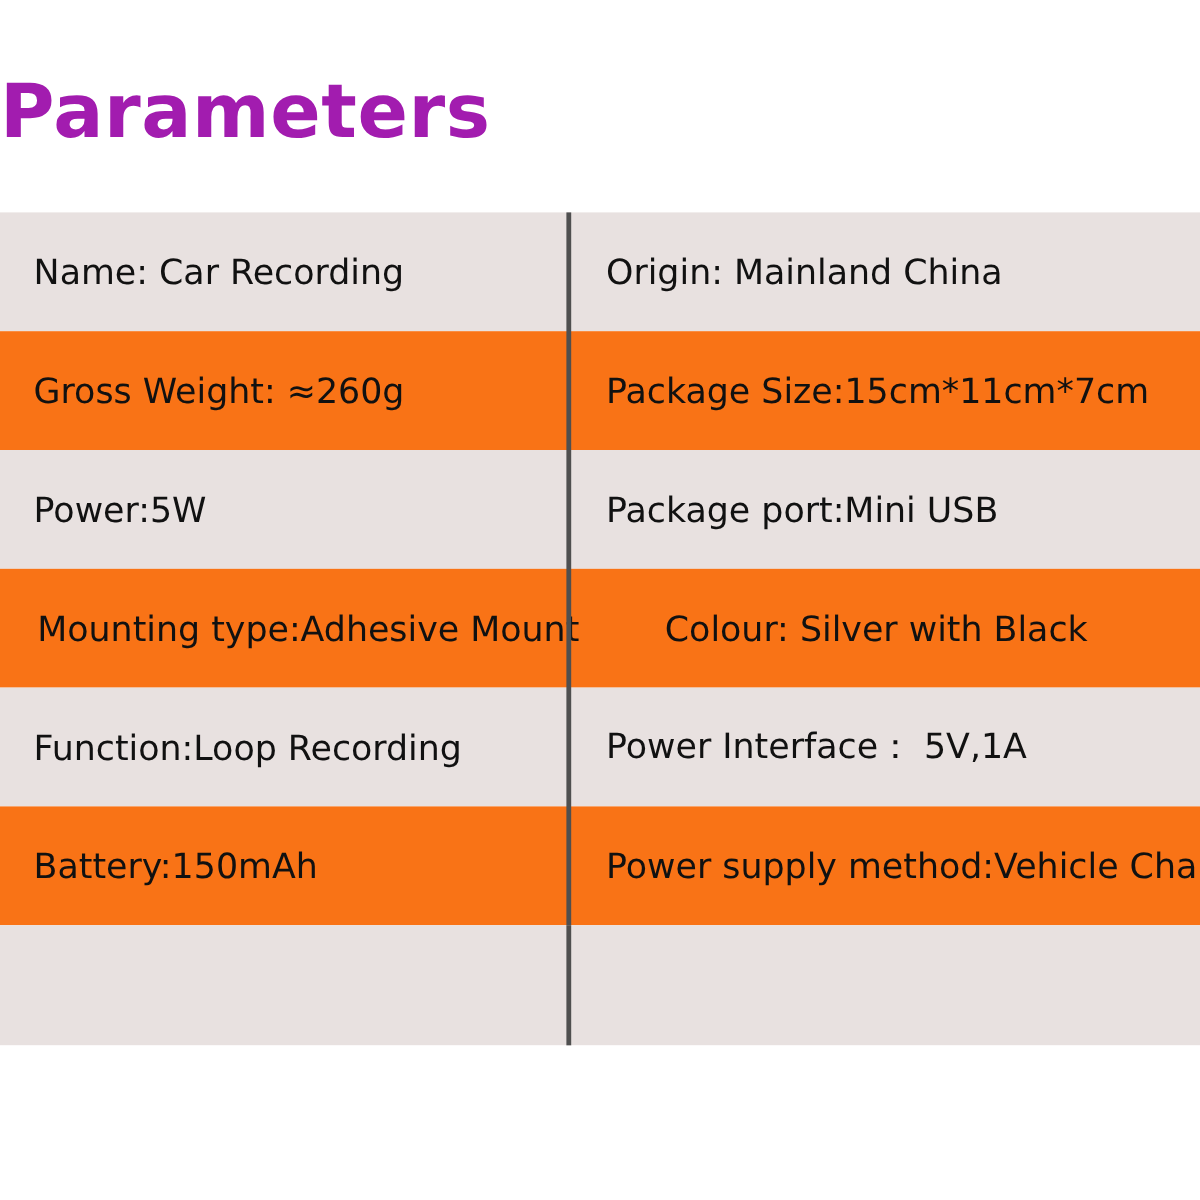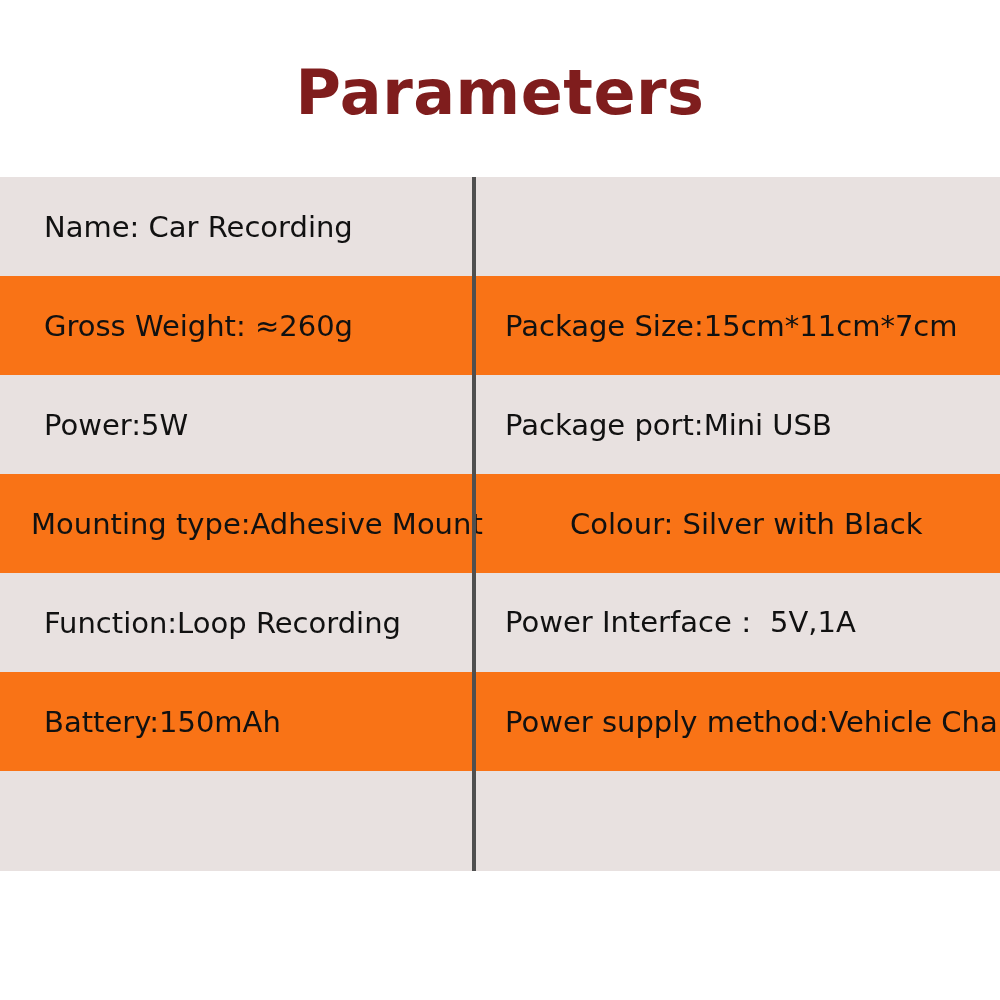--- a/index.html
+++ b/index.html
@@ -17,24 +17,23 @@
     position: relative;
     width: 1000px;
     height: 1000px;
     background: #ffffff;
   }
   .title {
     position: absolute;
     top: 56px;
     left: 0;
     width: 1000px;
-    text-align: center;
     font-size: 62px;
     font-weight: 700;
-    color: #7f1d1d;
+    color: #a21caf;
     letter-spacing: 0.5px;
     font-family: "DejaVu Sans", sans-serif;
   }
   .table {
     position: absolute;
     top: 177px;
     left: 0;
     width: 1000px;
   }
   .row {
@@ -55,21 +54,21 @@
     display: flex;
     align-items: center;
     height: 100%;
     font-size: 29px;
     color: #111111;
     white-space: nowrap;
     overflow: hidden;
   }
   .cell.left {
     width: 474px;
-    padding-left: 44px;
+    padding-left: 28px;
   }
   .cell.right {
     width: 526px;
     padding-left: 31px;
   }
   .divider {
     position: absolute;
     top: 177px;
     left: 472px;
     width: 4px;
@@ -97,20 +96,21 @@
 <body>
 
 <div class="page">
 
   <div class="title">Parameters</div>
 
   <div class="table">
 
     <div class="row shaded">
       <div class="cell left">Name: Car Recording</div>
+      <div class="cell right">Origin: Mainland China</div>
     </div>
 
     <div class="row plain">
       <div class="cell left">Gross Weight: ≈260g</div>
       <div class="cell right">Package Size:15cm*11cm*7cm</div>
     </div>
 
     <div class="row shaded">
       <div class="cell left">Power:5W</div>
       <div class="cell right">Package port:Mini USB</div>

